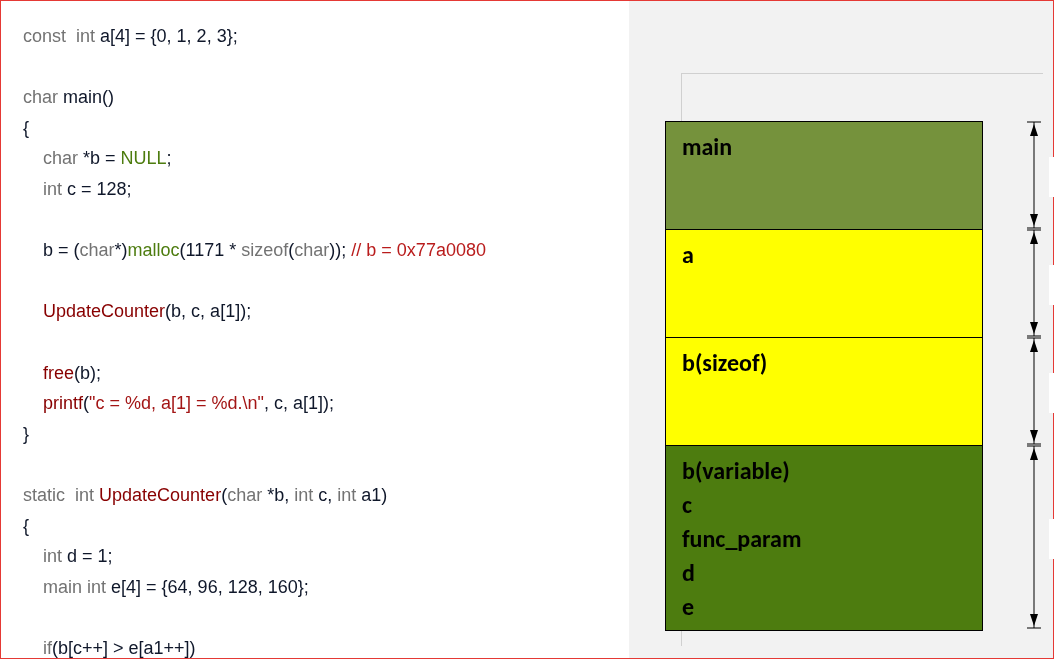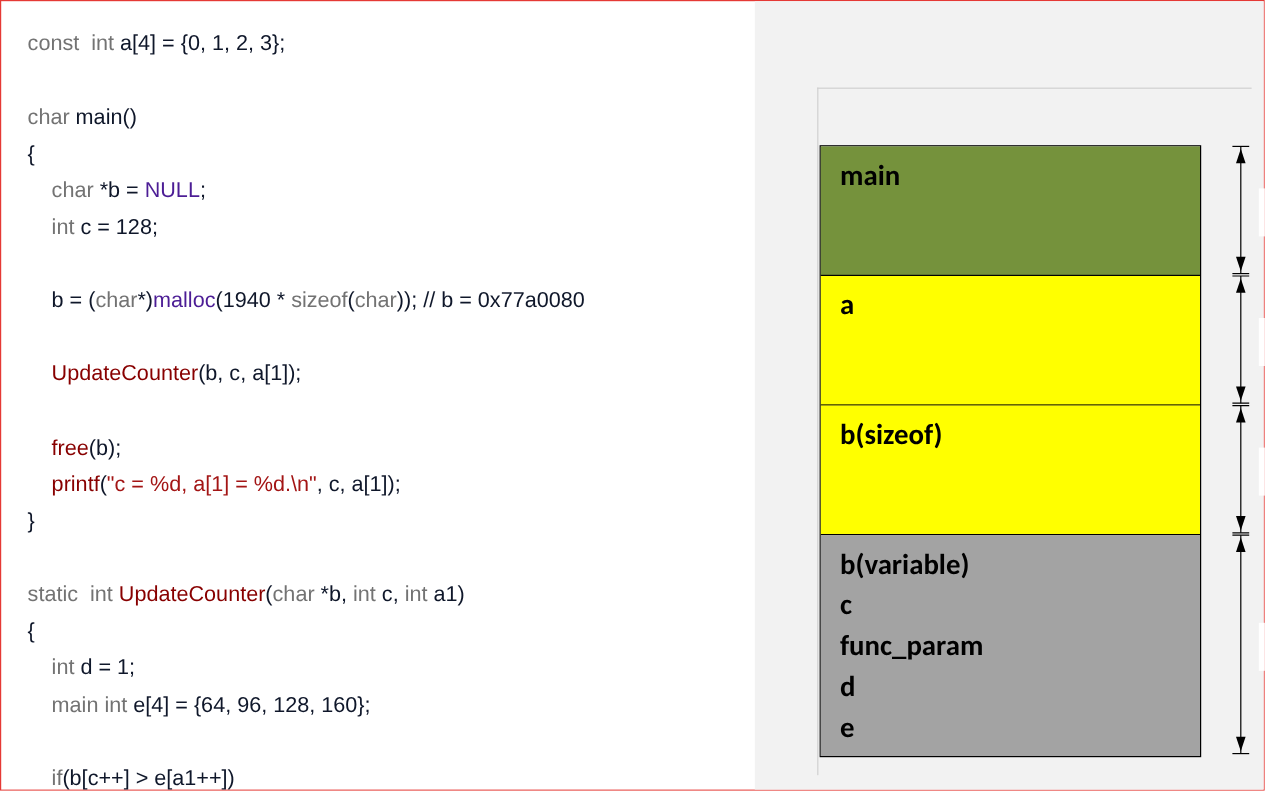--- a/index.html
+++ b/index.html
@@ -22,22 +22,22 @@
     padding: 20px 0 0 22px;
     font-family: Arial, Helvetica, sans-serif;
     font-size: 18px;
     line-height: 1.7;
     color: #000;
     white-space: pre;
   }
   .code-pane span { white-space: pre; }
   .kw   { color: #737373; }  
   .fn   { color: #880000; text-align: center; }  
-  .mac  { color: #4c1d95; }  
-  .cmt  { color: #0f172a; }  
+  .mac  { color: #4d7c0f; }  
+  .cmt  { color: #b91c1c; }  
   .str  { color: #A31515; }  
   .txt  { color: #0f172a; }
 
   .diagram-pane {
     flex: 1;
     background: #f2f2f2;
     position: relative;
     padding: 25px 0 0 0;
   }
   .inner-band {
@@ -47,38 +47,38 @@
     right: 10px;
     bottom: 12px;
     background: #f2f2f2;
     border-top: 1px solid #d0d0d0;
     border-left: 1px solid #d0d0d0;
   }
 
   .mem-table {
     position: absolute;
     top: 120px;
-    left: 54px;
+    left: 36px;
     width: 318px;
     border: 1px solid #000;
     font-family: Calibri, "Segoe UI", Arial, sans-serif;
     font-weight: 700;
     font-size: 24px;
     color: #000;
   }
   .mem-row {
     border-bottom: 1px solid #000;
     padding: 8px 16px 6px 16px;
     line-height: 1.42;
   }
   .mem-row:last-child { border-bottom: none; }
   .mem-code   { background: #75923c; color: #000; height: 108px; }
   .mem-static { background: #ffff00; height: 108px; }
   .mem-heap   { background: #ffff00; height: 108px; }
-  .mem-stack  { background: #a3a3a3; height: 184px; }
+  .mem-stack  { background: #4d7c0f; height: 184px; }
 
   .labels-col {
     position: absolute;
     top: 120px;
     left: 394px;
     width: 22px;
     height: 508px;
   }
   .bracket {
     position: absolute;
@@ -105,21 +105,21 @@
 
 <div class="frame">
 
   <div class="code-pane"><span class="kw">const</span><span class="kw">  int</span><span class="txt"> a[4] = {0, 1, 2, 3};</span>
 
 <span class="kw">char</span><span class="txt"> main()</span>
 <span class="txt">{</span>
 <span>    </span><span class="kw">char</span><span class="txt"> *b = </span><span class="mac">NULL</span><span class="txt">;</span>
 <span>    </span><span class="kw">int</span><span class="txt"> c = 128;</span>
 
-<span class="txt">    b = (</span><span class="kw">char</span><span class="txt">*)</span><span class="mac">malloc</span><span class="txt">(1940 * </span><span class="kw">sizeof</span><span class="txt">(</span><span class="kw">char</span><span class="txt">)); </span><span class="cmt">// b = 0x77a0080</span>
+<span class="txt">    b = (</span><span class="kw">char</span><span class="txt">*)</span><span class="mac">malloc</span><span class="txt">(1171 * </span><span class="kw">sizeof</span><span class="txt">(</span><span class="kw">char</span><span class="txt">)); </span><span class="cmt">// b = 0x77a0080</span>
 
 <span>    </span><span class="fn">UpdateCounter</span><span class="txt">(b, c, a[1]);</span>
 
 <span>    </span><span class="fn">free</span><span class="txt">(b);</span>
 <span>    </span><span class="fn">printf</span><span class="txt">(</span><span class="str">"c = %d, a[1] = %d.\n"</span><span class="txt">, c, a[1]);</span>
 <span class="txt">}</span>
 
 <span class="kw">static</span><span class="kw">  int</span><span> </span><span class="fn">UpdateCounter</span><span class="txt">(</span><span class="kw">char</span><span class="txt"> *b, </span><span class="kw">int</span><span class="txt"> c, </span><span class="kw">int</span><span class="txt"> a1)</span>
 <span class="txt">{</span>
 <span>    </span><span class="kw">int</span><span class="txt"> d = 1;</span>

